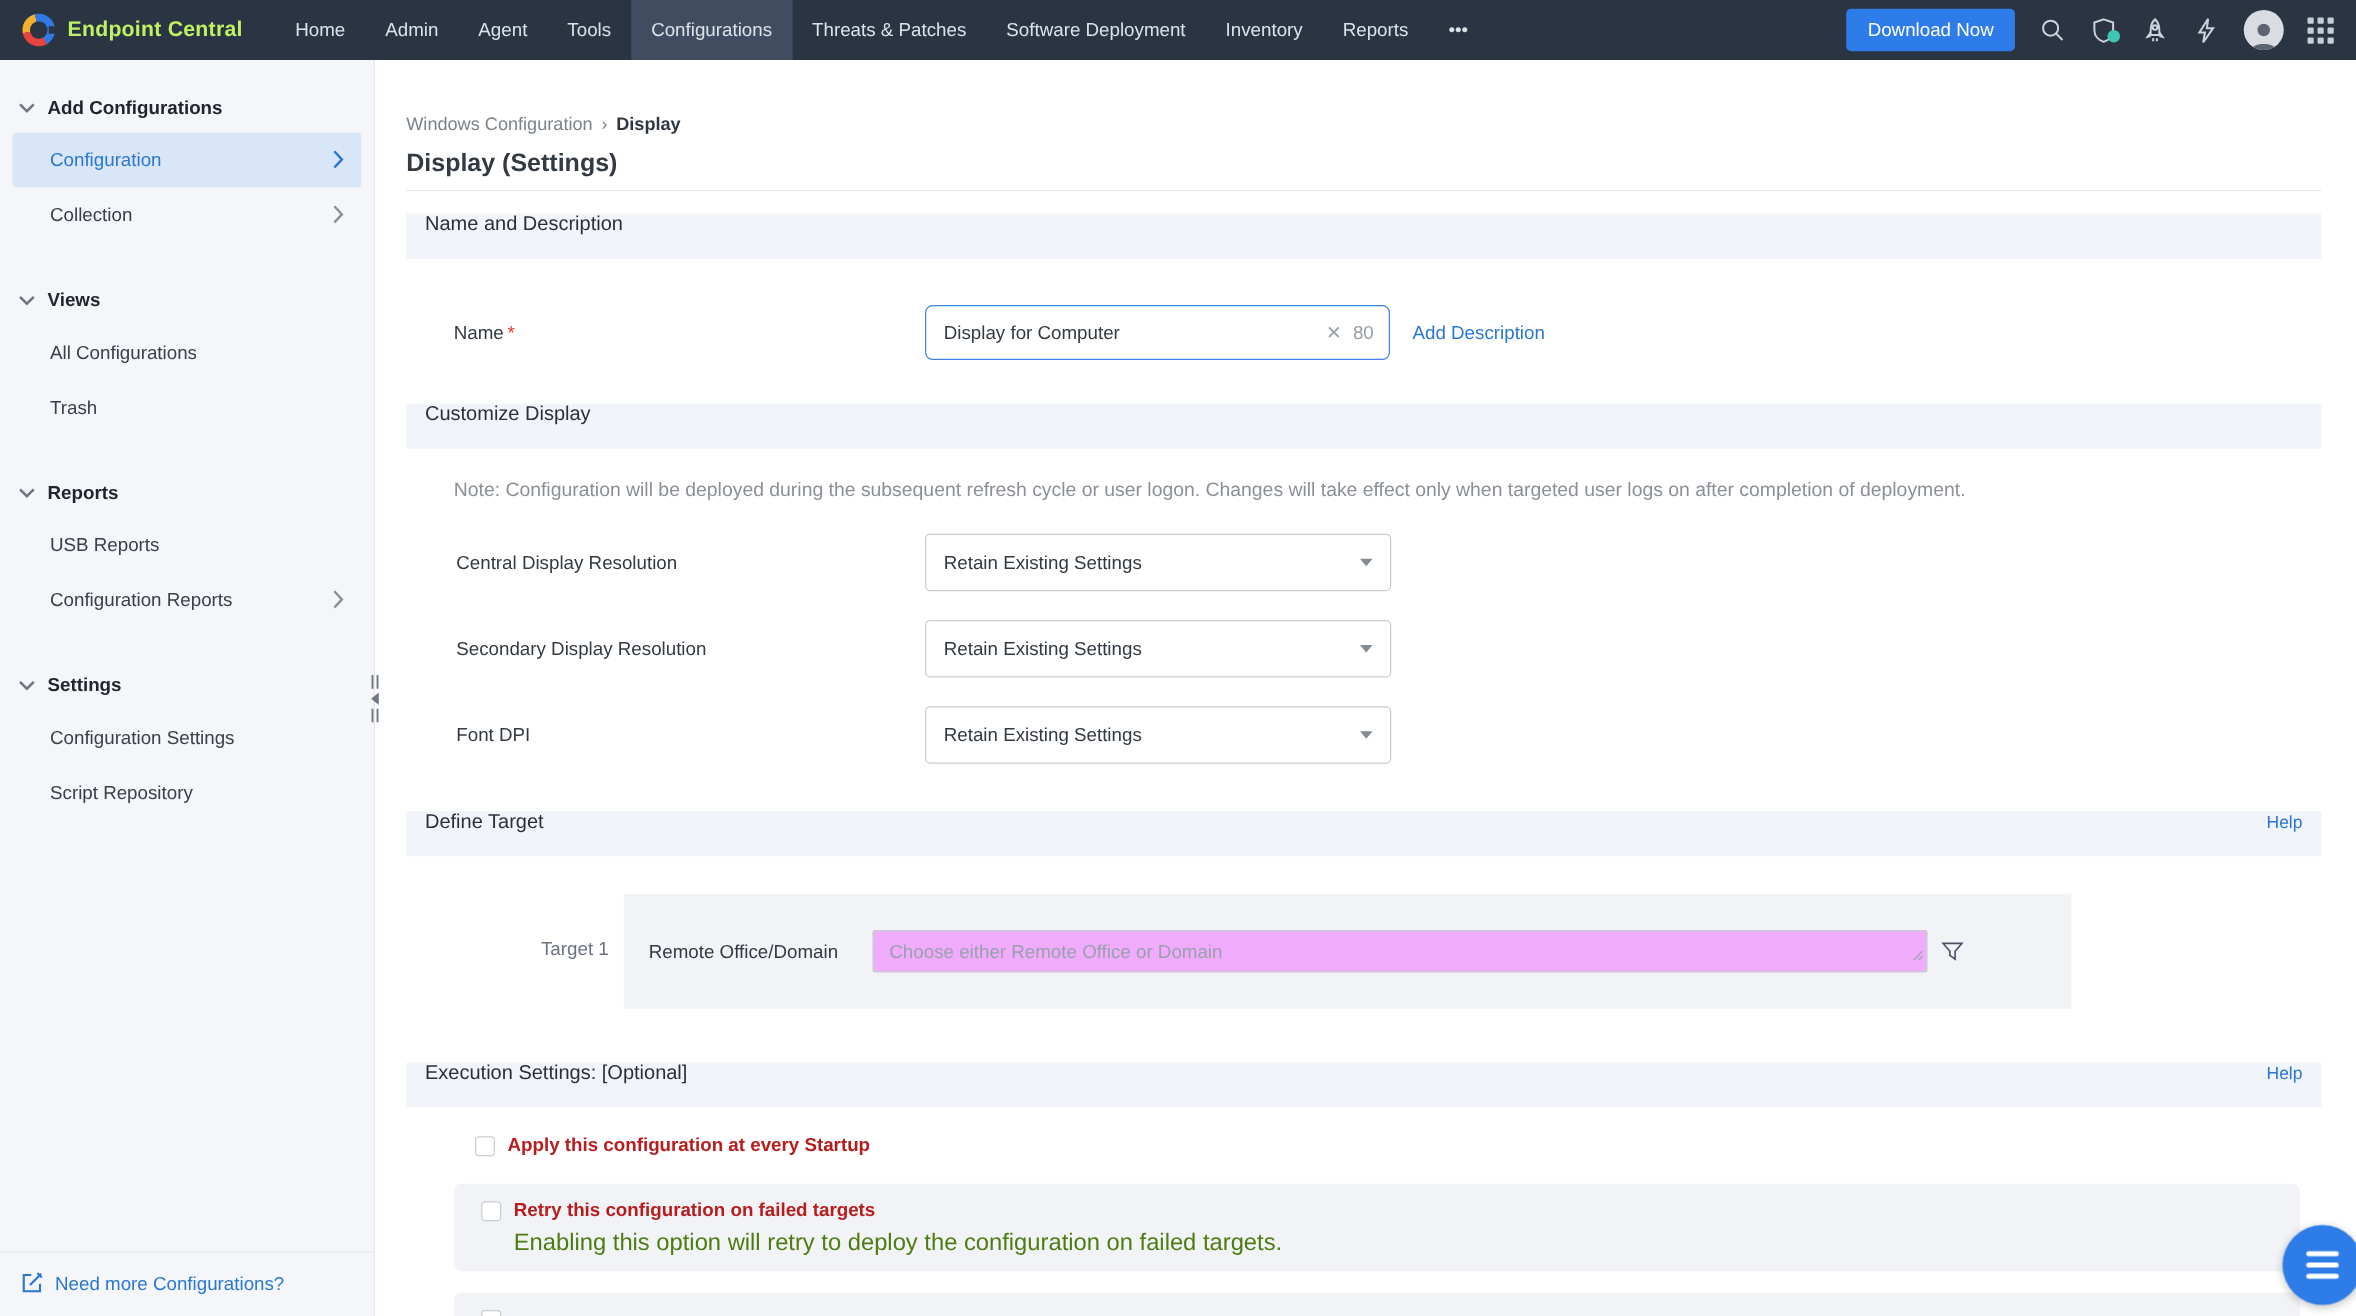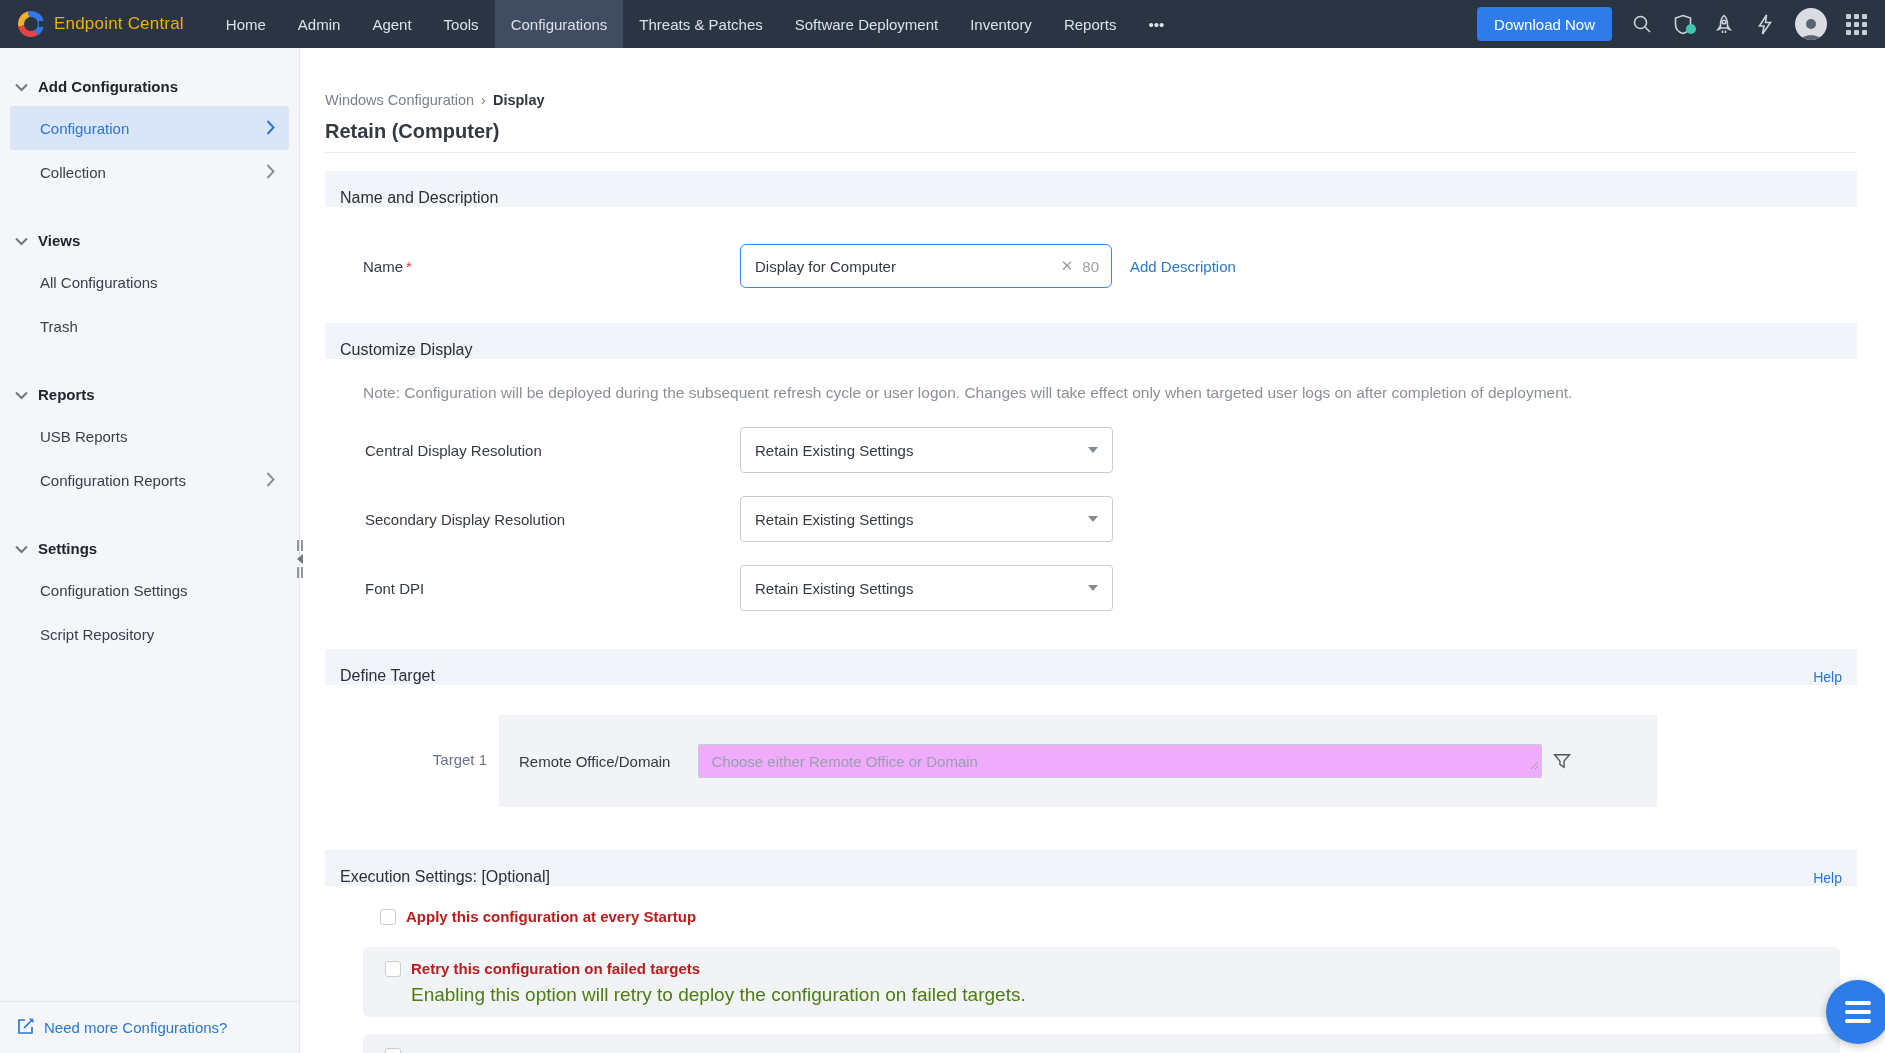--- a/index.html
+++ b/index.html
@@ -7,21 +7,21 @@
     font-family:"Liberation Sans", sans-serif; background:#fff; }
 
   
   .topnav { position:fixed; top:0; left:0; width:1885px; height:48px;
     background:#2b3443; display:flex; align-items:center; z-index:50; }
   .brand { display:flex; align-items:center; gap:10px; padding:0 26px 0 18px; }
   .logo-ring { width:26px; height:26px; border-radius:50%; position:relative;
     background:conic-gradient(from 150deg,#e8443f 0 110deg,#f3b02c 110deg 195deg,#2f7ae5 195deg 360deg); }
   .logo-ring::after { content:""; position:absolute; inset:6px; border-radius:50%; background:#2b3443; }
   .logo-ring::before { content:""; position:absolute; right:-2px; top:10px; width:7px; height:6px; background:#2b3443; z-index:2; }
-  .brand-name { color:#eab308; font-weight:400; font-size:17px; letter-spacing:.2px; }
+  .brand-name { color:#bef264; font-weight:700; font-size:17px; letter-spacing:.2px; }
   .nav-items { display:flex; height:48px; align-items:stretch; }
   .nav-item { display:flex; align-items:center; padding:0 16px; color:#dde2e9;
     font-size:15px; cursor:pointer; white-space:nowrap; }
   .nav-item.active { background:#404d61; }
   .nav-right { margin-left:auto; display:flex; align-items:center; gap:19px; padding-right:18px; }
   .dl-btn { background:#2e7cea; color:#fff; border:none; border-radius:4px;
     height:34px; padding:0 17px; font-size:15px; font-family:inherit; cursor:pointer; }
   .tn-ico { width:22px; height:22px; display:flex; align-items:center; justify-content:center; cursor:pointer; position:relative; }
   .tn-ico svg { stroke:#ccd3dc; fill:none; stroke-width:1.6; }
   .shield-dot { position:absolute; right:-2px; bottom:1px; width:10px; height:10px;
@@ -53,21 +53,21 @@
   .grip { position:fixed; left:294px; top:540px; z-index:40; cursor:col-resize; }
 
   
   .main { position:absolute; left:300px; top:48px; right:0; bottom:0;
     background:#fff; padding:0 28px 0 25px; overflow:hidden; }
   .breadcrumb { margin-top:44px; font-size:14.5px; color:#7a828c; display:flex; gap:7px; align-items:center; }
   .breadcrumb .cur { color:#2f3640; font-weight:700; }
   .breadcrumb .crumb { cursor:pointer; }
   .page-title { margin-top:12px; font-size:20px; color:#333a42; padding-bottom:9px;
     border-bottom:1px solid #e7eaee; }
-  .sec-head { height:36px; background:#f1f4f8; display:flex; align-items:flex-end;
+  .sec-head { height:36px; background:#f1f4f8; display:flex; align-items:flex-start;
     padding:0 15px; font-size:16px; color:#2b2f36; }
   .sec-head .help { margin-left:auto; font-size:14px; color:#2977d3; cursor:pointer; }
   .sh1 { margin-top:18px; } .sh2 { margin-top:34px; } .sh3 { margin-top:38px; } .sh4 { margin-top:43px; }
 
   .name-row { margin-top:36px; display:flex; align-items:center; height:46px; }
   .name-label { width:415px; padding-left:38px; font-size:15px; color:#333a42; }
   .req { color:#e23b3b; margin-left:3px; }
   .name-input-wrap { width:372px; height:44px; border:1.5px solid #3f82e8; border-radius:6px;
     display:flex; align-items:center; padding:0 12px 0 14px; background:#fff; }
   .name-input { flex:1; border:none; outline:none; font-size:15px; color:#333a42;
@@ -275,21 +275,21 @@
 </span>
 
 <main class="main">
 
   <div class="breadcrumb">
     <span class="crumb">Windows Configuration</span>
     <span>›</span>
     <span class="cur">Display</span>
   </div>
 
-  <h1 class="page-title">Retain (Computer)</h1>
+  <h1 class="page-title">Display (Settings)</h1>
 
   <div class="sec-head sh1">
     <span>Name and Description</span>
   </div>
   <div class="name-row">
     <span class="name-label">
       <span>Name</span><span class="req">*</span>
     </span>
     <span class="name-input-wrap">
       <input class="name-input" type="text" value="Display for Computer" style="">

